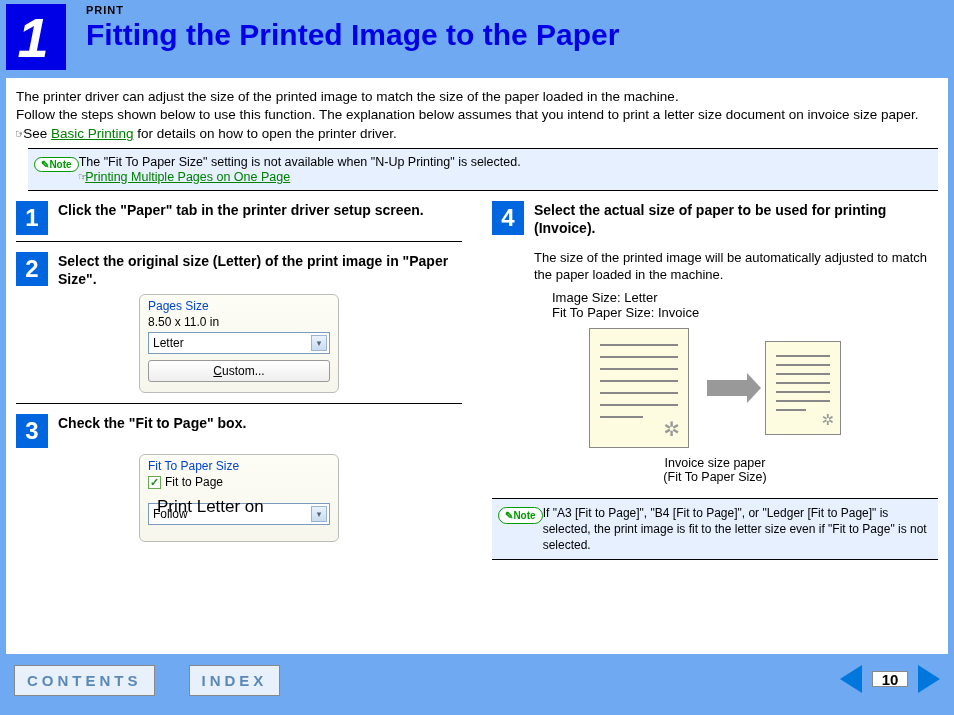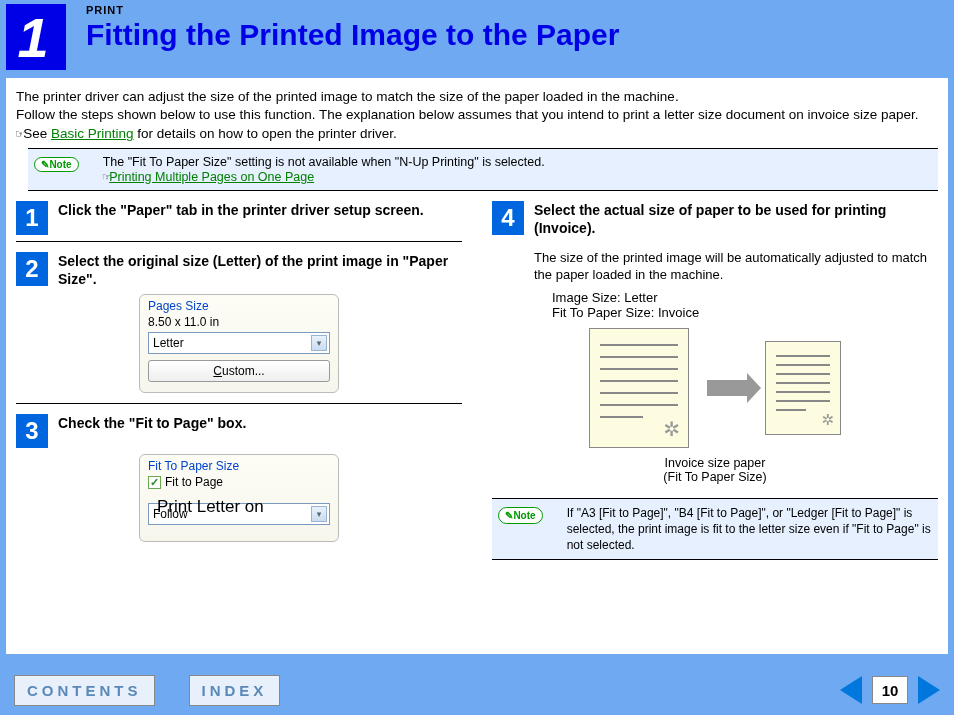--- a/index.html
+++ b/index.html
@@ -45,21 +45,21 @@
   .pointer { font-family: monospace; letter-spacing:-1px; }
   .link { color: #008000; text-decoration: underline; }
   .note-box {
     background: #e6f0ff;
     border-top: 1px solid #000;
     border-bottom: 1px solid #000;
     margin: 4px 0 10px 12px;
     padding: 6px 6px 6px 6px;
     display: flex;
     align-items: flex-start;
-    gap: 24px;
+    gap: 0;
     font-size: 12.5px;
   }
   .note-badge {
     border: 1.5px solid #009900;
     border-radius: 10px;
     color: #009900;
     font-size: 10px;
     font-weight: bold;
     padding: 1px 6px;
     background:#fff;
@@ -151,35 +151,35 @@
     content:""; position:absolute; right:-14px; top:-7px;
     border-left:14px solid #999;
     border-top:15px solid transparent;
     border-bottom:15px solid transparent;
   }
   .diagram-labels { display:flex; justify-content:center; gap:50px; font-size:12.5px; text-align:center; margin-top:8px; }
   .note-box.small { margin:14px 0 0 0; font-size:12px; line-height:1.35; }
   .footer {
     position:absolute; left:0; right:0; bottom:0;
     height:50px;
-    display:flex; align-items:center; padding:0 14px;
+    display:flex; align-items:flex-start; padding:0 14px;
     gap:34px;
   }
   .foot-btn {
     background:#e8f0fb;
     border:1px solid #888;
     padding:6px 12px;
     font-size:15px; font-weight:bold;
     color:#5a89b8;
     letter-spacing:4px;
   }
   .spacer { flex:1; }
   .page-no {
     background:#fff; border:1px solid #888;
-    width:36px; height:28px;
+    width:36px; height:16px;
     display:flex; align-items:center; justify-content:center;
     font-weight:bold; font-size:15px;
   }
   .nav-tri {
     width:0; height:0; cursor:pointer;
   }
   .nav-prev {
     border-top:14px solid transparent;
     border-bottom:14px solid transparent;
     border-right:22px solid #0077dd;

